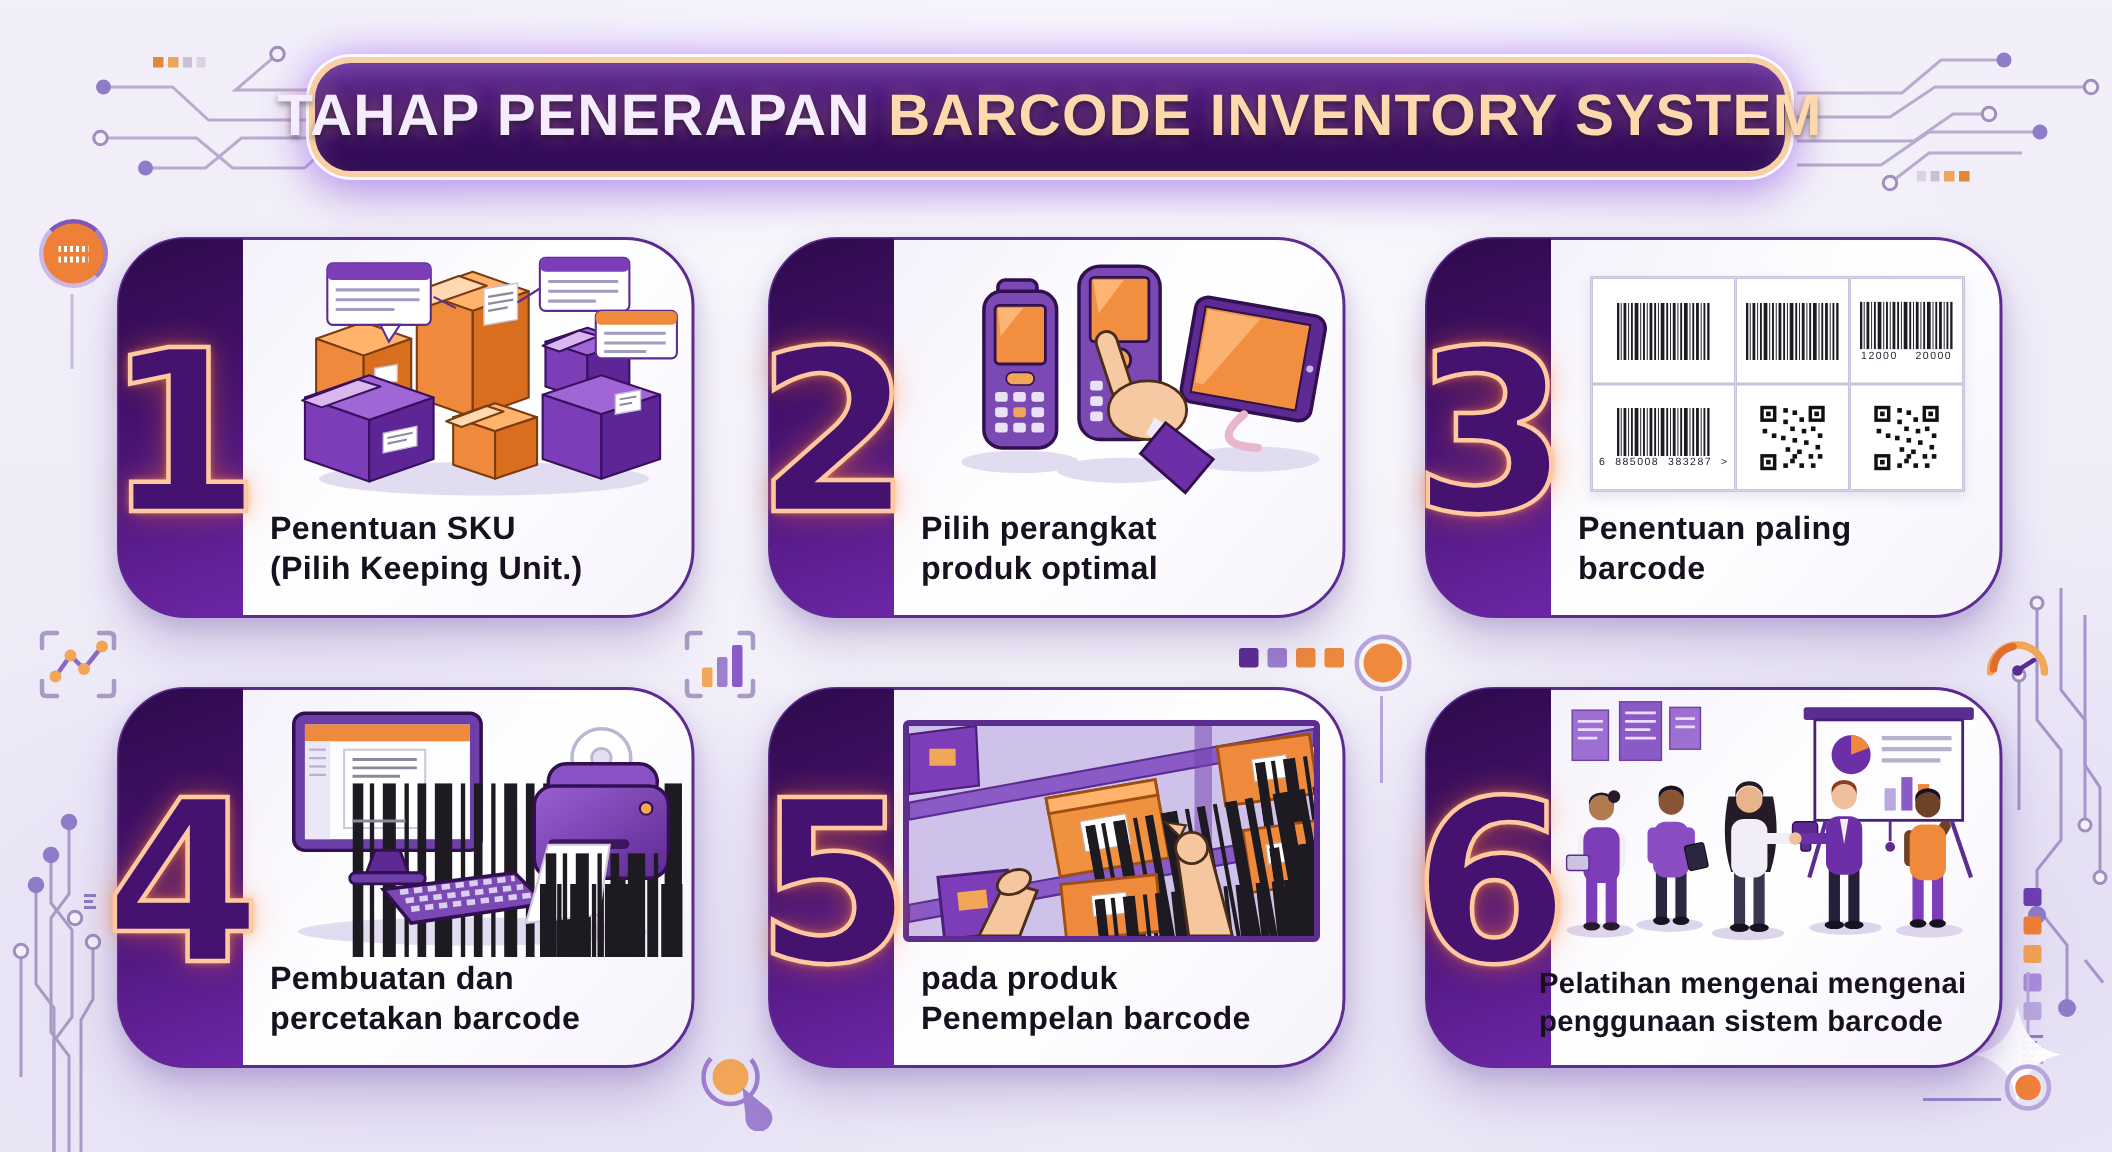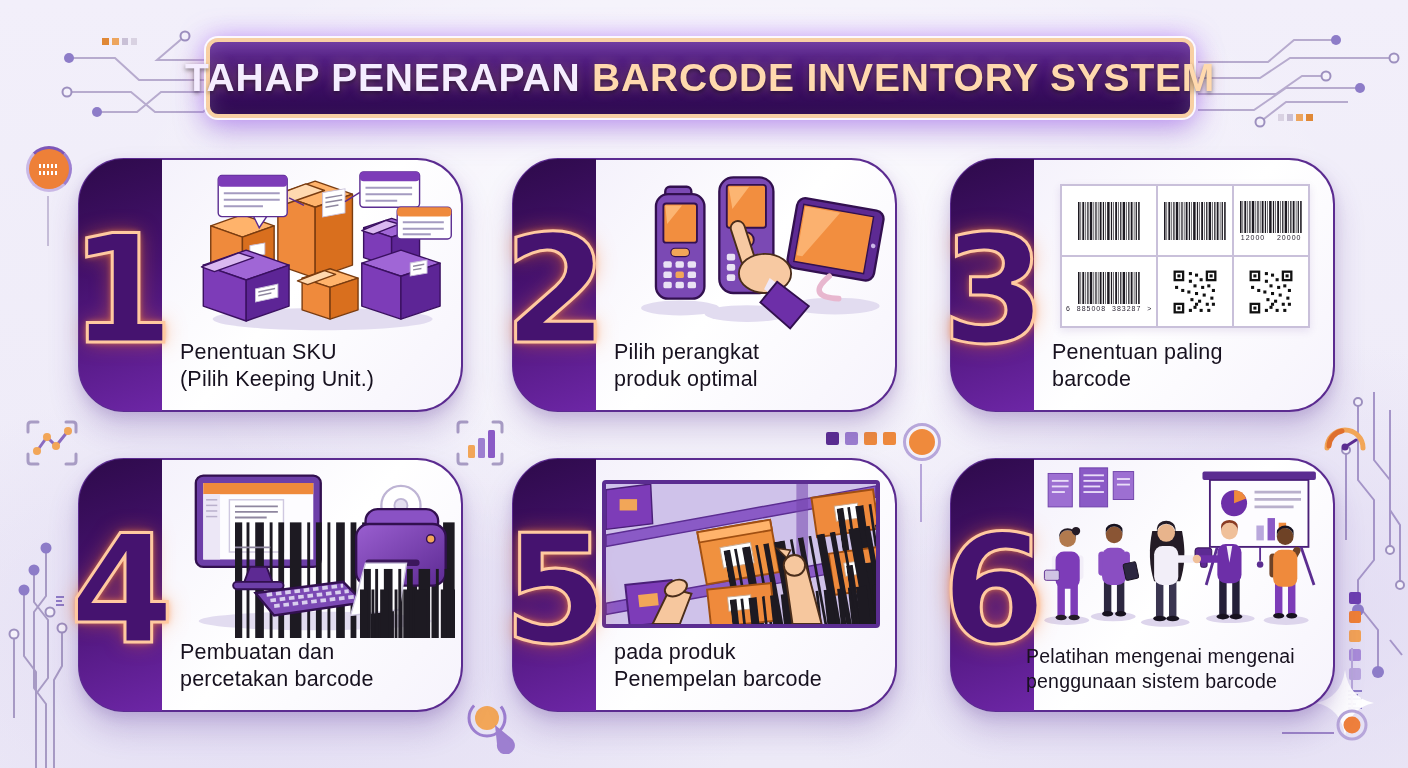--- a/index.html
+++ b/index.html
@@ -8,39 +8,39 @@
     background:#efecf8;
     background-image:
       radial-gradient(ellipse 900px 500px at 52% 32%, rgba(255,255,255,.9), rgba(255,255,255,0) 70%),
       radial-gradient(ellipse 700px 400px at 20% 85%, rgba(223,216,242,.8), rgba(223,216,242,0) 70%),
       radial-gradient(ellipse 700px 400px at 88% 80%, rgba(223,216,242,.9), rgba(223,216,242,0) 70%),
       linear-gradient(180deg,#f2effa 0%,#edeaf7 100%);}
   .deco{position:absolute;}
   
   .banner{position:absolute;left:206px;top:38px;width:988px;height:80px;box-sizing:border-box;
     background:linear-gradient(180deg,#5d2394 0%,#3c0e66 55%,#2e0a50 100%);
-    border:4px solid #f8d0a4;border-radius:12px;
+    border:4px solid #f8d0a4;border-radius:28px;
     box-shadow:0 0 0 2px rgba(255,255,255,.9),0 0 26px rgba(177,110,255,.65),0 12px 32px rgba(110,55,190,.35),inset 0 8px 20px rgba(255,255,255,.16);
     display:flex;align-items:center;justify-content:center;}
   .banner .t{font-size:39px;font-weight:bold;letter-spacing:.8px;white-space:nowrap;
     text-shadow:0 2px 4px rgba(0,0,0,.45),0 0 12px rgba(255,200,150,.35);}
   .banner .t .pre{color:#f5edff;}
   .banner .t .hl{color:#ffd9ae;}
   
   .card{position:absolute;width:385px;height:254px;box-sizing:border-box;border-radius:46px;
     background:linear-gradient(130deg,#f1edfa 0%,#ffffff 55%,#f6f3fc 100%);
     border:2.5px solid #5b2b90;
     box-shadow:0 18px 30px rgba(82,42,145,.22),0 5px 12px rgba(82,42,145,.14);}
   .band{position:absolute;left:-1px;top:-1px;bottom:-1px;width:83px;border-radius:45px 0 0 45px;
     background:linear-gradient(160deg,#2d0a4a 0%,#46126f 45%,#6d26a6 100%);}
   .num{position:absolute;left:-36px;top:50%;transform:translateY(-47%);width:156px;text-align:center;
     font-family:"DejaVu Sans",sans-serif;font-weight:bold;font-size:150px;line-height:1;
     color:#45136f;-webkit-text-stroke:3px #ffc9a0;
     text-shadow:0 0 6px rgba(255,150,70,.9),0 0 20px rgba(255,120,40,.5);z-index:3;}
-  .cap{position:absolute;left:100px;bottom:16px;font-size:21.5px;font-weight:normal;color:#17111f;
+  .cap{position:absolute;left:100px;bottom:16px;font-size:21.5px;font-weight:bold;color:#17111f;
     line-height:1.28;letter-spacing:.2px;z-index:2;}
   .cap span{display:block;}
   .cap.small{left:74px;font-size:19.5px;}
   .illus{position:absolute;left:86px;top:6px;right:6px;height:172px;z-index:1;}
   .illus svg{width:100%;height:100%;}
   
   .bc-grid{position:absolute;left:108px;top:24px;width:248px;height:142px;z-index:1;
     display:grid;grid-template-rows:1fr 1fr;grid-template-columns:1fr 1fr 1fr;
     background:#fff;border:1.5px solid #c9c0da;box-shadow:0 3px 8px rgba(90,50,150,.12);}
   .bc-grid .cell{border:1px solid #c9c0da;display:flex;flex-direction:column;align-items:center;justify-content:center;padding:5px 4px;box-sizing:border-box;background:#fff;}

